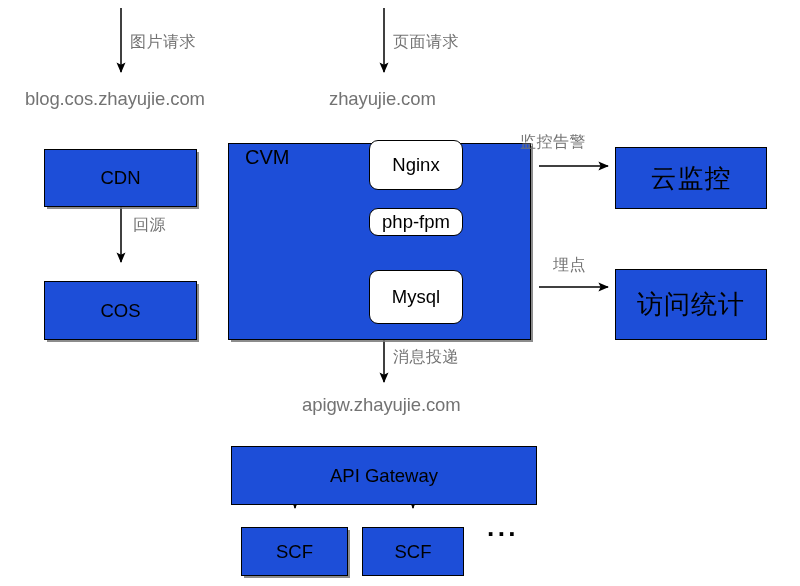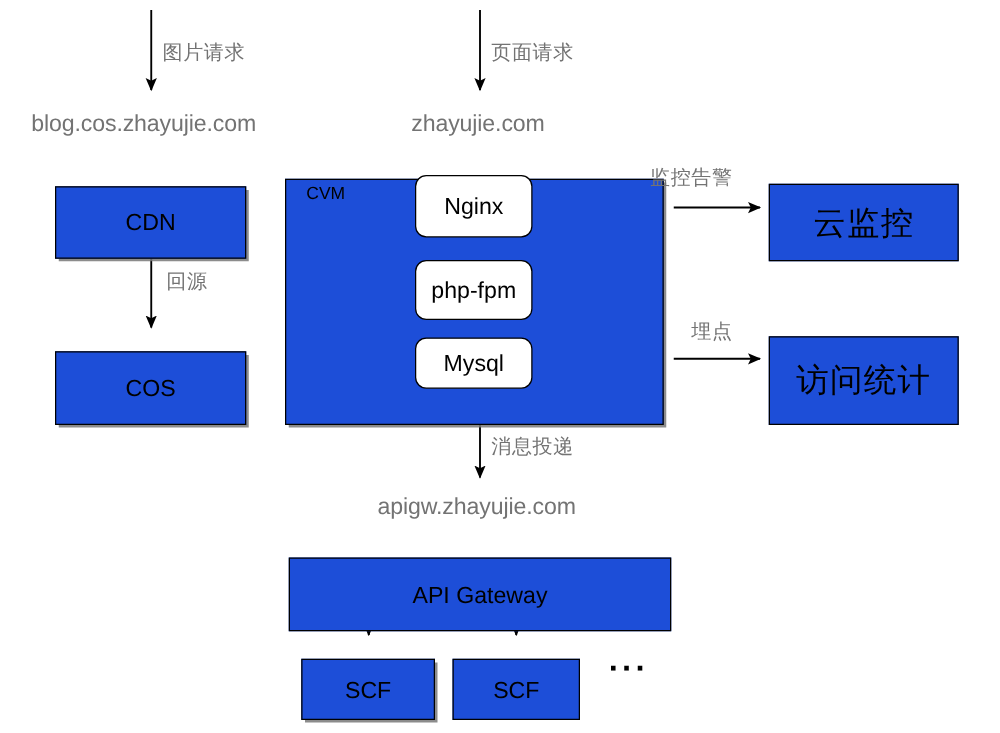--- a/index.html
+++ b/index.html
@@ -33,20 +33,21 @@
   .rbox {
     position: absolute;
     box-sizing: border-box;
     border: 1.6px solid #000000;
     border-radius: 9px;
     background: #ffffff;
     display: flex;
     align-items: center;
     justify-content: center;
     color: #000000;
+    margin-left: 37px;
   }
   .label {
     position: absolute;
     color: #737373;
     white-space: nowrap;
     line-height: 1.1;
   }
   .latin {
     font-family: "Liberation Sans", "DejaVu Sans", sans-serif;
   }
@@ -63,21 +64,21 @@
   .box-text-cjk {
     font-size: 26px;
     letter-spacing: 1px;
   }
   .edge-label {
     font-size: 16px;
     letter-spacing: 0.5px;
   }
   .cvm-caption {
     position: absolute;
-    font-size: 14px;
+    font-size: 20px;
     color: #000000;
   }
   .ellipsis {
     position: absolute;
     font-size: 26px;
     font-weight: 700;
     letter-spacing: 2px;
     color: #000000;
     line-height: 1;
   }
@@ -140,25 +141,25 @@
   </div>
 
   <div class="box shadowed" style="left:228px; top:127px; width:303px; height:197px; display:block;"></div>
 
   <div class="cvm-caption latin" style="left:245px; top:146px;">CVM</div>
 
   <div class="rbox" style="left:332px; top:140px; width:94px; height:50px;">
     <span class="box-text latin">Nginx</span>
   </div>
 
-  <div class="rbox" style="left:332px; top:208px; width:94px; height:48px;">
+  <div class="rbox" style="left:332px; top:208px; width:94px; height:28px;">
     <span class="box-text latin">php-fpm</span>
   </div>
 
-  <div class="rbox" style="left:332px; top:270px; width:94px; height:41px;">
+  <div class="rbox" style="left:332px; top:270px; width:94px; height:54px;">
     <span class="box-text latin">Mysql</span>
   </div>
 
   <div class="label edge-label cjk" style="left:520px; top:133px;">监控告警</div>
 
   <div class="box" style="left:615px; top:131px; width:152px; height:62px;">
     <span class="box-text-cjk cjk">云监控</span>
   </div>
 
   <div class="label edge-label cjk" style="left:553px; top:256px;">埋点</div>

